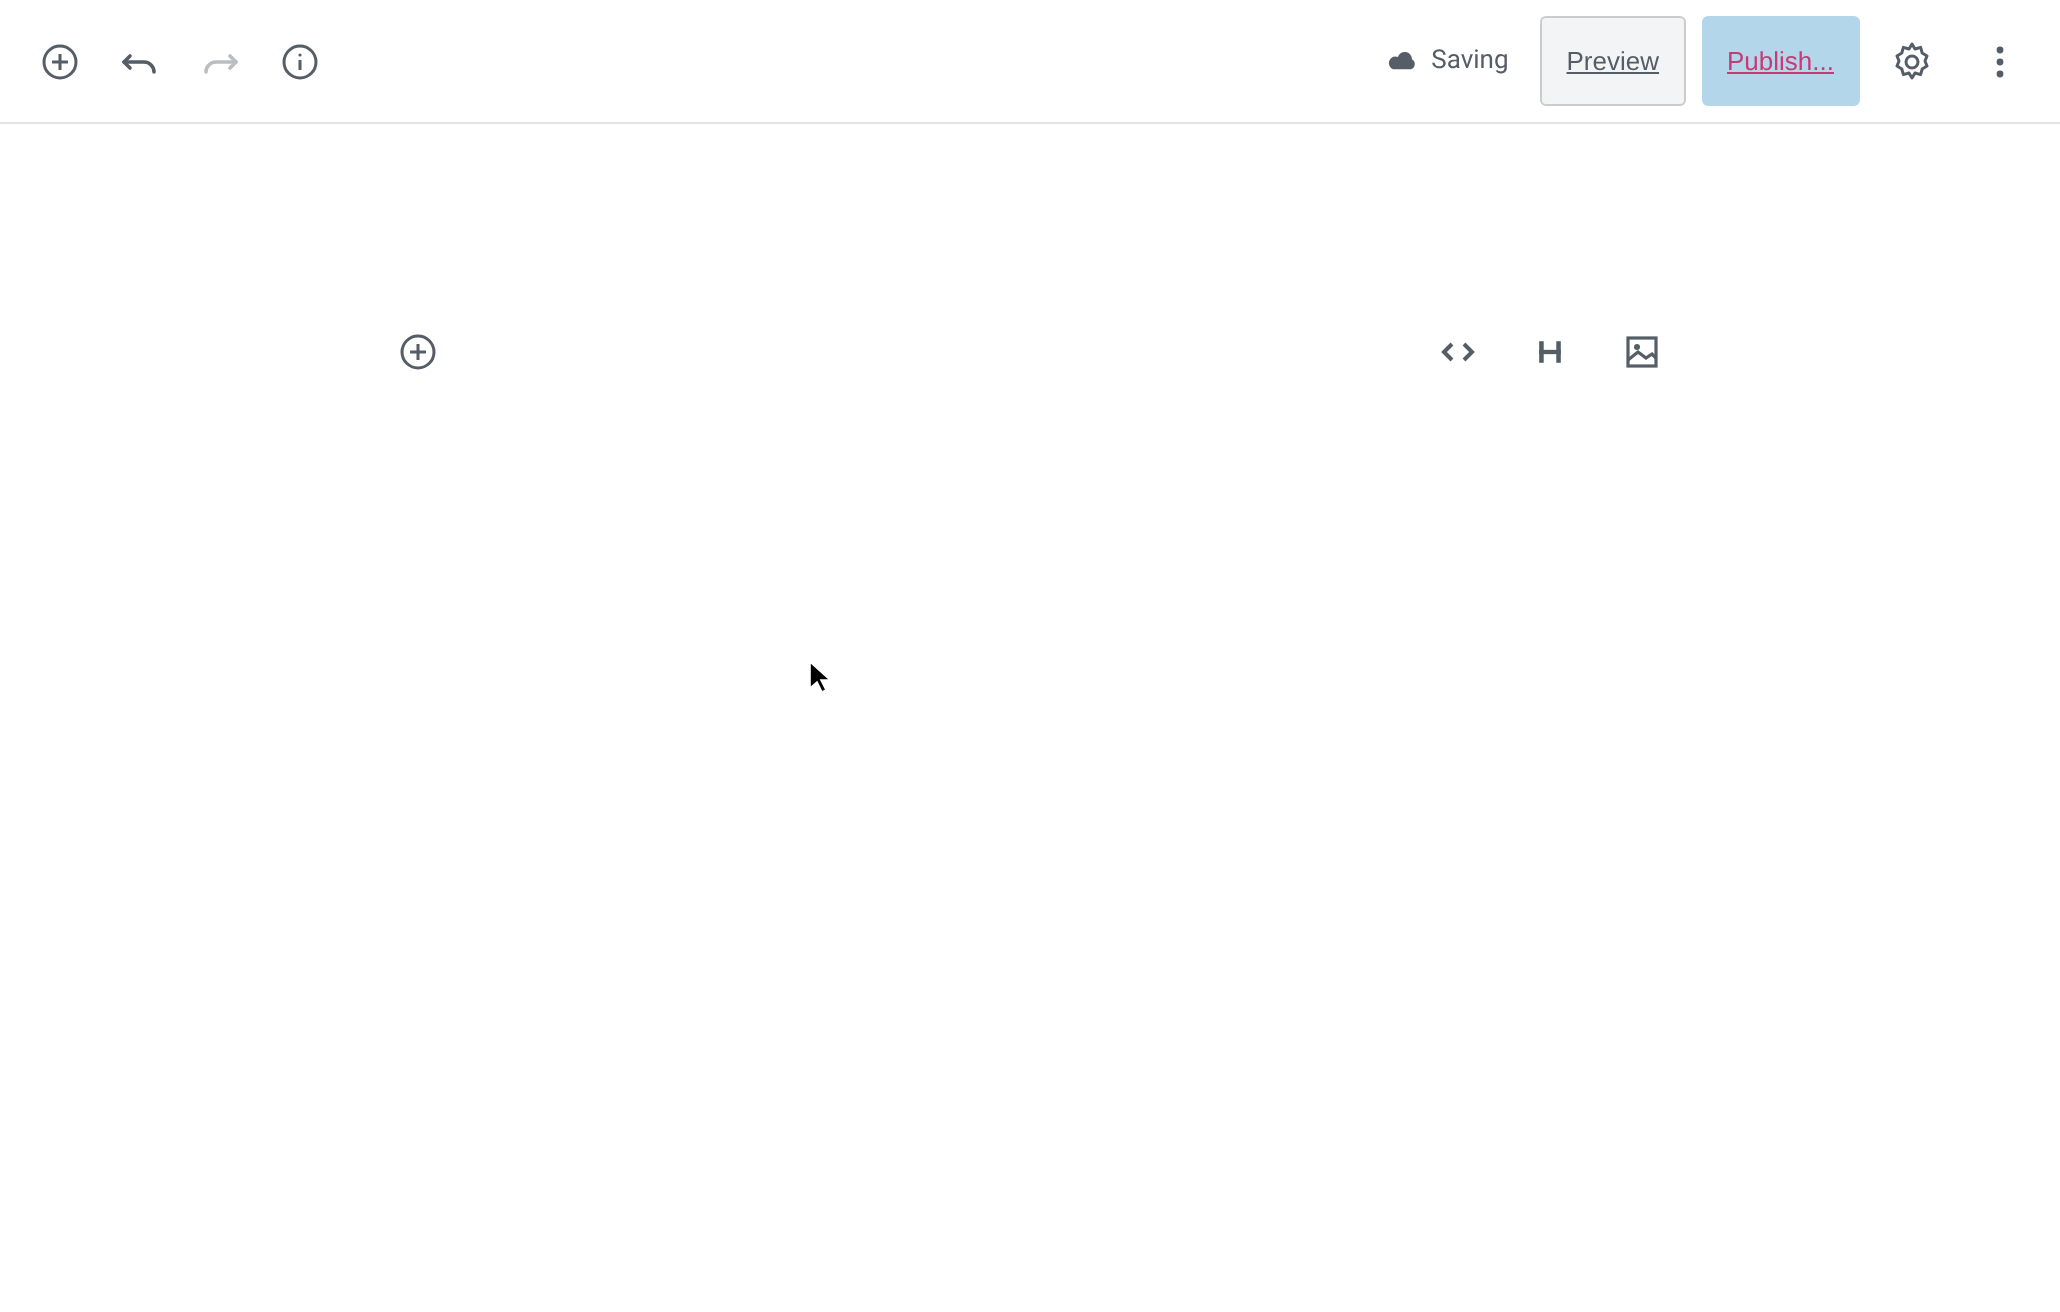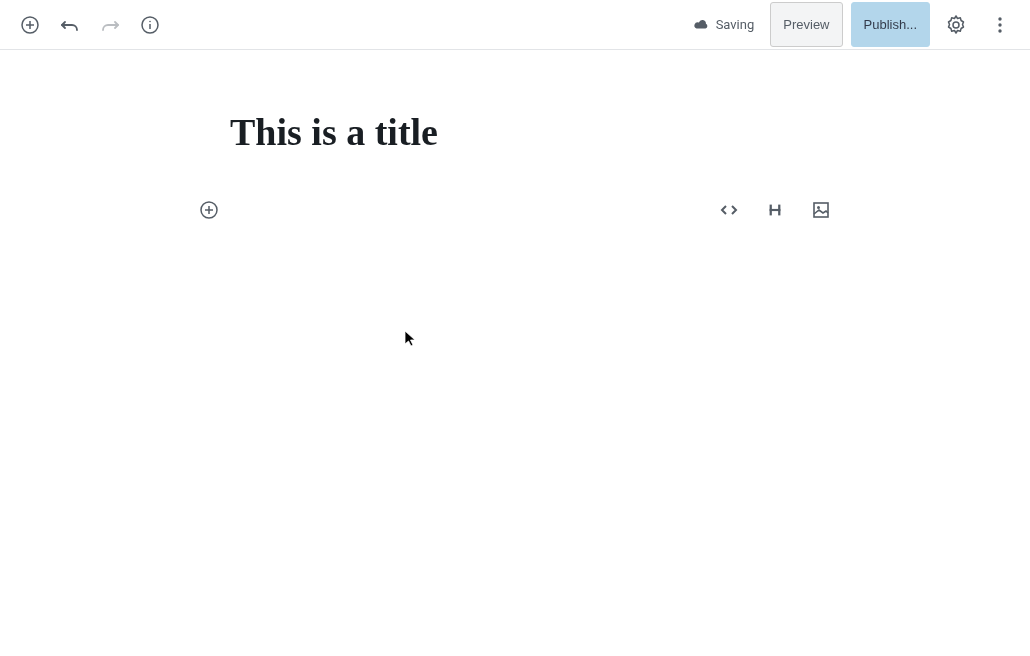--- a/index.html
+++ b/index.html
@@ -11,21 +11,21 @@
       font-family: -apple-system, BlinkMacSystemFont, "Segoe UI", Roboto, sans-serif;
       background: #fff;
       width: 1030px;
       height: 656px;
       overflow: hidden;
     }
     .toolbar {
       display: flex;
       align-items: center;
       justify-content: space-between;
-      height: 50px;
+      height: 62px;
       padding: 0 12px;
       border-bottom: 1px solid #e2e4e7;
     }
     .toolbar-left {
       display: flex;
       align-items: center;
       gap: 4px;
     }
     .toolbar-right {
       display: flex;
@@ -51,30 +51,31 @@
       color: #555d66;
       font-size: 13px;
       padding: 0 8px;
     }
     .btn {
       padding: 14px 12px;
       font-size: 13px;
       border-radius: 3px;
       cursor: pointer;
       border: 1px solid;
+      text-decoration: underline;
     }
     .btn-preview {
       background: #f3f4f5;
       border-color: #ccc;
       color: #555d66;
     }
     .btn-publish {
       background: #a6d0e8;
       border-color: #a6d0e8;
-      color: #0f172a;
+      color: #be185d;
       opacity: 0.85;
     }
     .editor-area {
       padding: 60px 0 0 0;
       position: relative;
     }
     .content-wrapper {
       max-width: 610px;
       margin: 0 auto;
       padding: 0 20px;
@@ -204,21 +205,20 @@
           <circle cx="10" cy="10" r="1.7"></circle>
           <circle cx="10" cy="16" r="1.7"></circle>
         </svg>
       </span>
     </button>
   </div>
 </div>
 
 <div class="editor-area">
   <div class="content-wrapper">
-    <h1 class="post-title" contenteditable="true" style="">This is a title</h1>
   </div>
   <div class="block-appender">
     <div class="appender-left">
       <button class="appender-btn">
         <span>
           <svg width="20" height="20" viewBox="0 0 20 20" fill="none" stroke="currentColor" stroke-width="1.5">
             <circle cx="10" cy="10" r="8"></circle>
             <line x1="10" y1="6" x2="10" y2="14"></line>
             <line x1="6" y1="10" x2="14" y2="10"></line>
           </svg>

